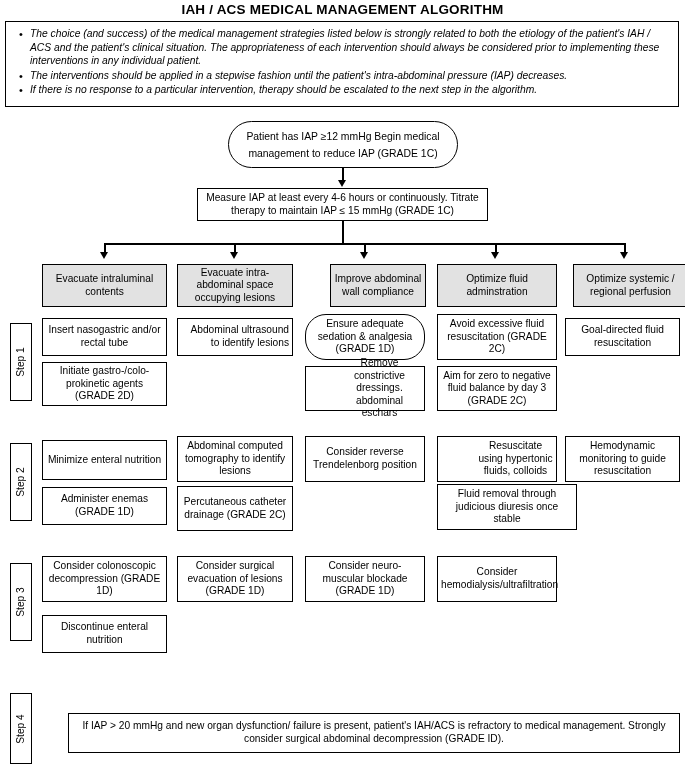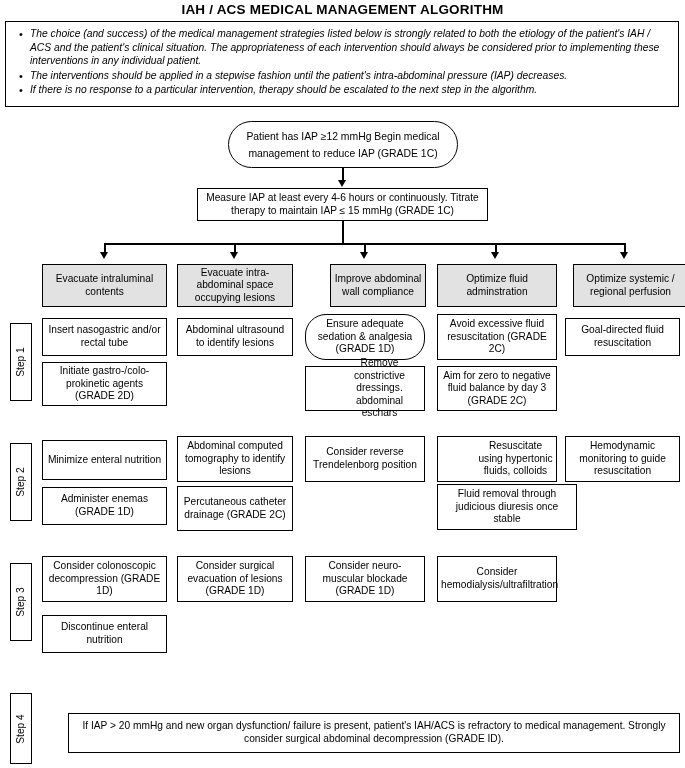--- a/index.html
+++ b/index.html
@@ -196,21 +196,21 @@
     </div>
 </div>
 
 <div class="node" style="left:42px; top:318px; width:125px; height:38px;">
   <span class="node-text">Insert nasogastric and/or rectal tube</span>
 </div>
 <div class="node" style="left:42px; top:362px; width:125px; height:44px;">
   <span class="node-text">Initiate gastro-/colo-prokinetic agents (GRADE 2D)</span>
 </div>
 
-<div class="node" style="left:177px; top:318px; width:116px; height:38px;">
+<div class="node" style="left:177px; top:318px; width:116px; height:38px;text-align:right;">
   <span class="node-text">Abdominal ultrasound to identify lesions</span>
 </div>
 
 <div class="node" style="left:305px; top:314px; width:120px; height:46px;border-radius:21px;">
   <span class="node-text">Ensure adequate sedation &amp; analgesia (GRADE 1D)</span>
 </div>
 <div class="node" style="left:305px; top:366px; width:120px; height:45px;padding-left:32px;">
   <span class="node-text">Remove constrictive dressings. abdominal eschars</span>
 </div>
 

